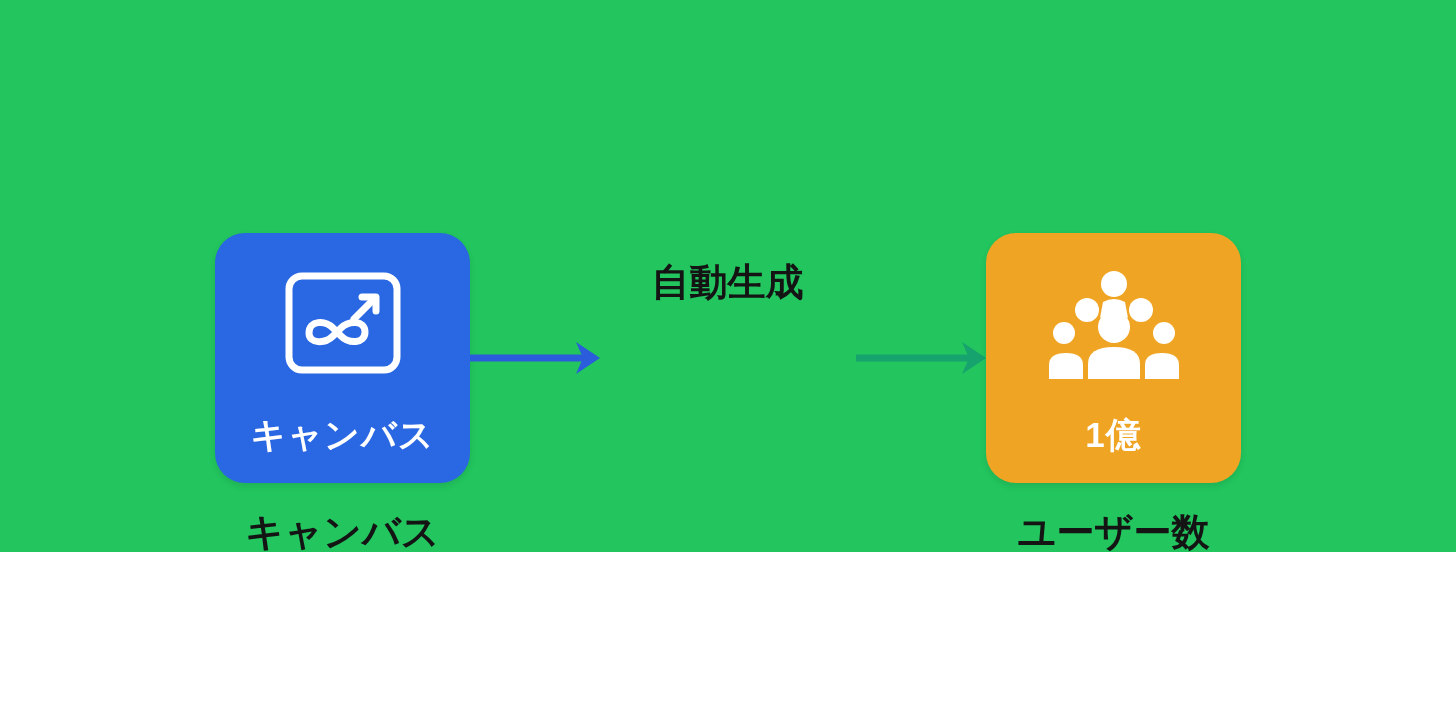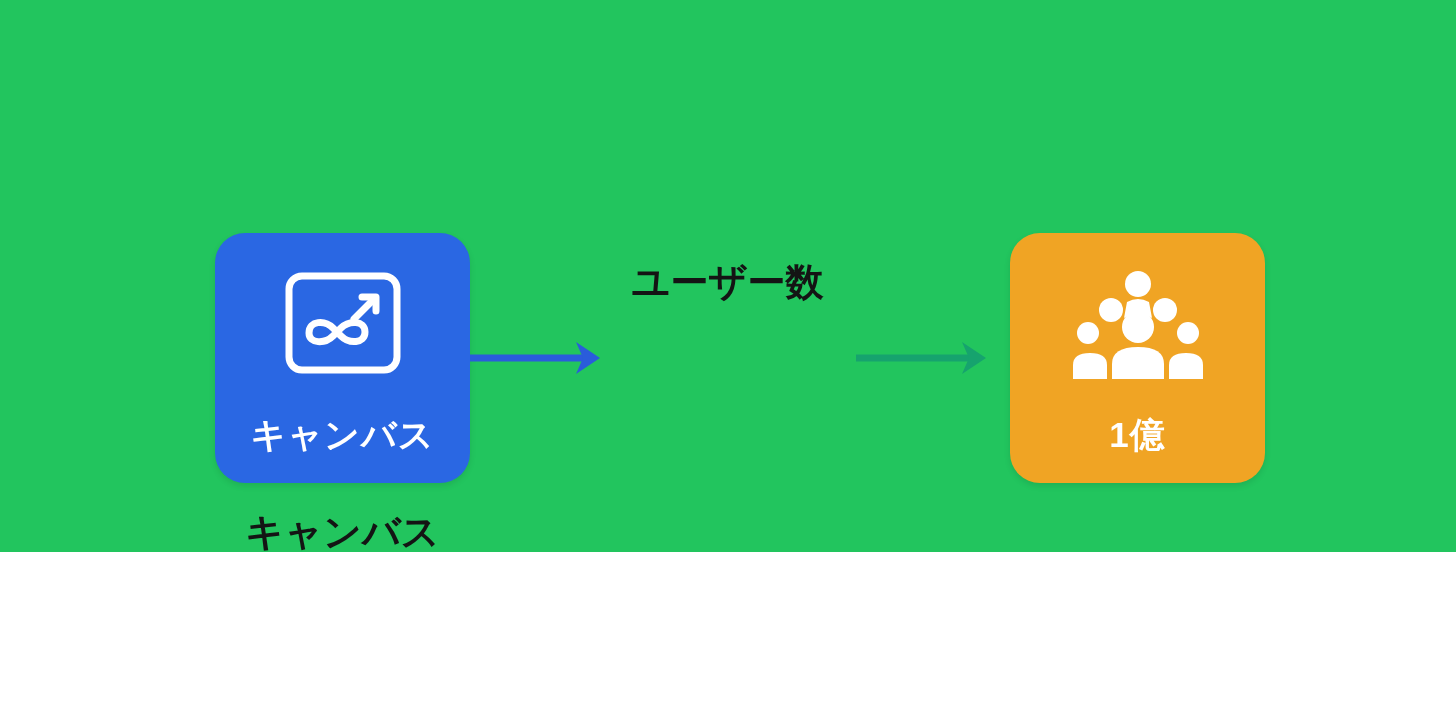--- a/index.html
+++ b/index.html
@@ -78,41 +78,42 @@
     </div>
     <div class="caption" style="color: rgb(20, 20, 20);">キャンバス</div>
   </div>
 
   <svg class="arrow" style="left: 470px; color: rgb(42, 92, 219);" viewBox="0 0 130 40">
     <line x1="0" y1="20" x2="113" y2="20" stroke="currentColor" stroke-width="7"></line>
     <path d="M106,4 L130,20 L106,36 L113,20 Z" fill="currentColor"></path>
   </svg>
 
   <div class="node" style="left:600px">
-    <div class="caption" style="color: rgb(20, 20, 20);">ユーザー数</div>
+    <div class="caption" style="color: rgb(20, 20, 20);">自動生成</div>
   </div>
 
   <svg class="arrow" style="left: 856px; color: rgb(22, 163, 110);" viewBox="0 0 130 40">
     <line x1="0" y1="20" x2="113" y2="20" stroke="currentColor" stroke-width="7"></line>
     <path d="M106,4 L130,20 L106,36 L113,20 Z" fill="currentColor"></path>
   </svg>
 
-  <div class="node" style="left:1010px">
+  <div class="node" style="left:986px">
     <div class="card" style="background: rgb(240, 164, 36);">
       <span class="icon">
         <svg width="132" height="110" viewBox="0 0 132 110" fill="none">
           <circle cx="66" cy="15" r="13" fill="#ffffff"></circle>
           <path d="M52,49 L55,33 Q66,27 77,33 L80,49 Q66,41 52,49 Z" fill="#ffffff"></path>
           <circle cx="39" cy="41" r="12" fill="#ffffff"></circle>
           <circle cx="93" cy="41" r="12" fill="#ffffff"></circle>
           <circle cx="66" cy="58" r="16" fill="#ffffff"></circle>
           <circle cx="16" cy="64" r="11" fill="#ffffff"></circle>
           <circle cx="116" cy="64" r="11" fill="#ffffff"></circle>
           <path d="M40,110 L40,95 Q40,78 66,78 Q92,78 92,95 L92,110 Z" fill="#ffffff"></path>
           <path d="M1,110 L1,96 Q1,84 18,84 Q35,84 35,96 L35,110 Z" fill="#ffffff"></path>
           <path d="M97,110 L97,96 Q97,84 114,84 Q131,84 131,96 L131,110 Z" fill="#ffffff"></path>
         </svg>
       </span>
       <span class="box-label">1億</span>
     </div>
+    <div class="caption" style="color: rgb(20, 20, 20);">ユーザー数</div>
   </div>
 
 </div>
 
 </body></html>

